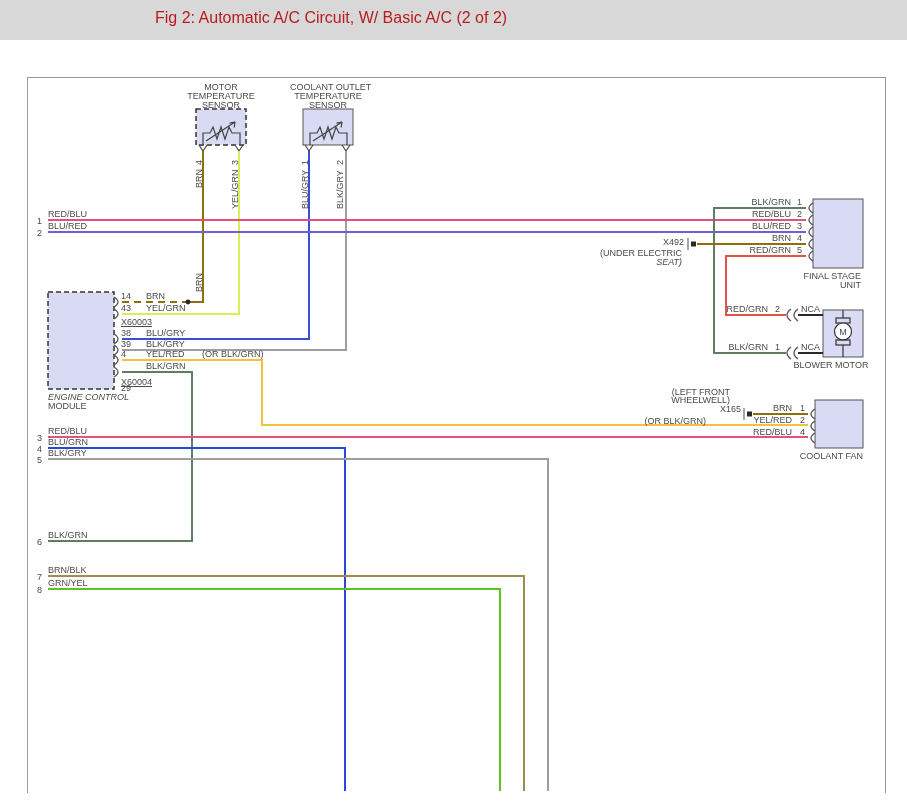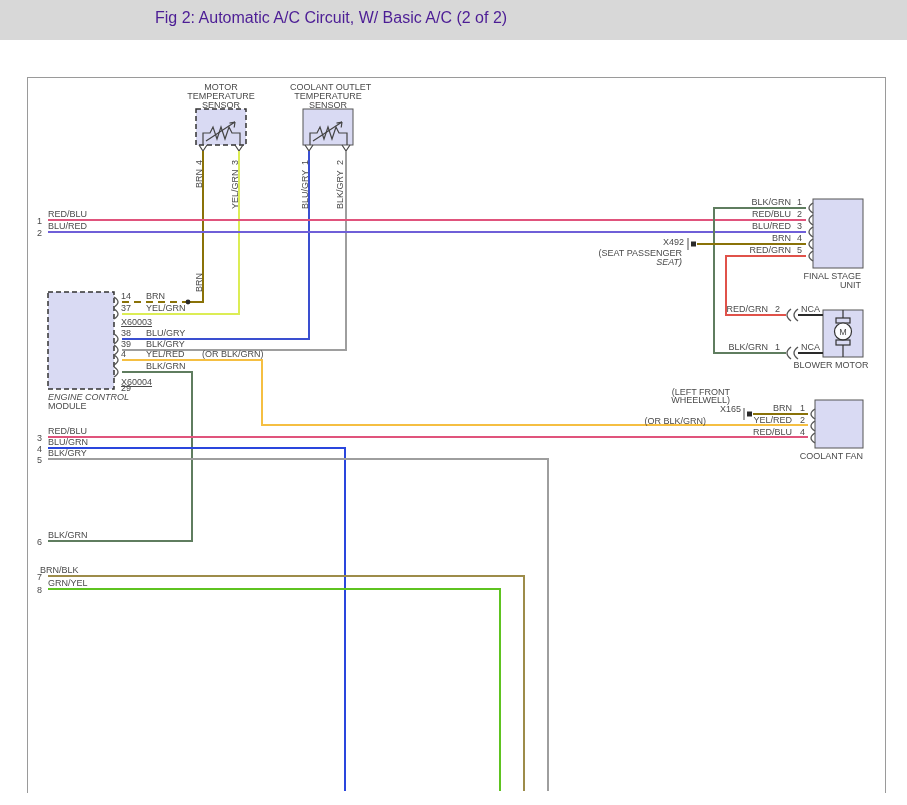--- a/index.html
+++ b/index.html
@@ -1,19 +1,19 @@
 <!DOCTYPE html>
 <html><head>
 <meta charset="utf-8">
 <style>
   html,body{margin:0;padding:0;background:#fff;width:907px;height:805px;overflow:hidden;
     font-family:"Liberation Sans",sans-serif;}
   .stage{position:absolute;left:0;top:0;width:907px;height:805px;}
   .header{position:absolute;left:0;top:0;width:907px;height:40px;background:#d8d8d8;}
-  .title{position:absolute;left:155px;top:9px;font-size:16px;color:#4c1d95;white-space:nowrap;}
+  .title{position:absolute;left:155px;top:9px;font-size:16px;color:#b91c1c;white-space:nowrap;}
   .frame{position:absolute;left:27px;top:77px;width:857px;height:715px;background:#fff;
     border-top:1px solid #9a9a9a;border-left:1px solid #9a9a9a;border-right:1px solid #9a9a9a;}
   svg.wires{position:absolute;left:0;top:0;}
   .lbl{position:absolute;font-size:9px;line-height:10px;color:#4a4a4a;white-space:nowrap;}
   .c{text-align:center;}
   .r{text-align:right;}
   .u{text-decoration:underline;}
   .rot{transform:rotate(-90deg);transform-origin:0 0;}
 </style>
 </head>
@@ -136,21 +136,21 @@
   <span class="lbl c" style="left:290px;top:82px;width:76px;">COOLANT OUTLET</span>
   <span class="lbl c" style="left:290px;top:91px;width:76px;">TEMPERATURE</span>
   <span class="lbl c" style="left:290px;top:100px;width:76px;">SENSOR</span>
   <span class="lbl rot" style="left:300px;top:165px;">1</span>
   <span class="lbl rot" style="left:300px;top:209px;">BLU/GRY</span>
   <span class="lbl rot" style="left:335px;top:165px;">2</span>
   <span class="lbl rot" style="left:335px;top:209px;">BLK/GRY</span>
 
   <span class="lbl" style="left:121px;top:291px;">14</span>
   <span class="lbl" style="left:146px;top:291px;">BRN</span>
-  <span class="lbl" style="left:121px;top:303px;">37</span>
+  <span class="lbl" style="left:121px;top:303px;">43</span>
   <span class="lbl" style="left:146px;top:303px;">YEL/GRN</span>
   <span class="lbl u" style="left:121px;top:317px;">X60003</span>
   <span class="lbl" style="left:121px;top:328px;">38</span>
   <span class="lbl" style="left:146px;top:328px;">BLU/GRY</span>
   <span class="lbl" style="left:121px;top:339px;">39</span>
   <span class="lbl" style="left:146px;top:339px;">BLK/GRY</span>
   <span class="lbl" style="left:121px;top:349px;">4</span>
   <span class="lbl" style="left:146px;top:349px;">YEL/RED</span>
   <span class="lbl" style="left:202px;top:349px;">(OR BLK/GRN)</span>
   <span class="lbl" style="left:121px;top:361px;margin-top:22px;">29</span>
@@ -165,38 +165,38 @@
   <span class="lbl" style="left:48px;top:221px;">BLU/RED</span>
   <span class="lbl r" style="left:28px;top:433px;width:14px;">3</span>
   <span class="lbl" style="left:48px;top:426px;">RED/BLU</span>
   <span class="lbl r" style="left:28px;top:444px;width:14px;">4</span>
   <span class="lbl" style="left:48px;top:437px;">BLU/GRN</span>
   <span class="lbl r" style="left:28px;top:455px;width:14px;">5</span>
   <span class="lbl" style="left:48px;top:448px;">BLK/GRY</span>
   <span class="lbl r" style="left:28px;top:537px;width:14px;">6</span>
   <span class="lbl" style="left:48px;top:530px;">BLK/GRN</span>
   <span class="lbl r" style="left:28px;top:572px;width:14px;">7</span>
-  <span class="lbl" style="left:40px;top:565px;">BRN/BLK</span>
+  <span class="lbl" style="left:48px;top:565px;">BRN/BLK</span>
   <span class="lbl r" style="left:28px;top:585px;width:14px;">8</span>
   <span class="lbl" style="left:48px;top:578px;">GRN/YEL</span>
 
   <span class="lbl r" style="left:713px;top:197px;width:78px;">BLK/GRN</span>
   <span class="lbl r" style="left:794px;top:197px;width:8px;">1</span>
   <span class="lbl r" style="left:713px;top:209px;width:78px;">RED/BLU</span>
   <span class="lbl r" style="left:794px;top:209px;width:8px;">2</span>
   <span class="lbl r" style="left:713px;top:221px;width:78px;">BLU/RED</span>
   <span class="lbl r" style="left:794px;top:221px;width:8px;">3</span>
   <span class="lbl r" style="left:713px;top:233px;width:78px;">BRN</span>
   <span class="lbl r" style="left:794px;top:233px;width:8px;">4</span>
   <span class="lbl r" style="left:713px;top:245px;width:78px;">RED/GRN</span>
   <span class="lbl r" style="left:794px;top:245px;width:8px;">5</span>
   <span class="lbl r" style="left:789px;top:271px;width:72px;">FINAL STAGE</span>
   <span class="lbl r" style="left:789px;top:280px;width:72px;">UNIT</span>
   <span class="lbl r" style="left:640px;top:237px;width:44px;">X492</span>
-  <span class="lbl r" style="left:594px;top:248px;width:88px;">(SEAT PASSENGER</span>
+  <span class="lbl r" style="left:594px;top:248px;width:88px;">(UNDER ELECTRIC</span>
   <span class="lbl r" style="left:594px;top:257px;width:88px;font-style:italic;">SEAT)</span>
 
   <span class="lbl r" style="left:708px;top:304px;width:60px;">RED/GRN</span>
   <span class="lbl r" style="left:772px;top:304px;width:8px;">2</span>
   <span class="lbl" style="left:801px;top:304px;">NCA</span>
   <span class="lbl r" style="left:708px;top:342px;width:60px;">BLK/GRN</span>
   <span class="lbl r" style="left:772px;top:342px;width:8px;">1</span>
   <span class="lbl" style="left:801px;top:342px;">NCA</span>
   <span class="lbl c" style="left:776px;top:360px;width:110px;">BLOWER MOTOR</span>
   <span class="lbl c" style="left:838px;top:327px;width:10px;">M</span>

